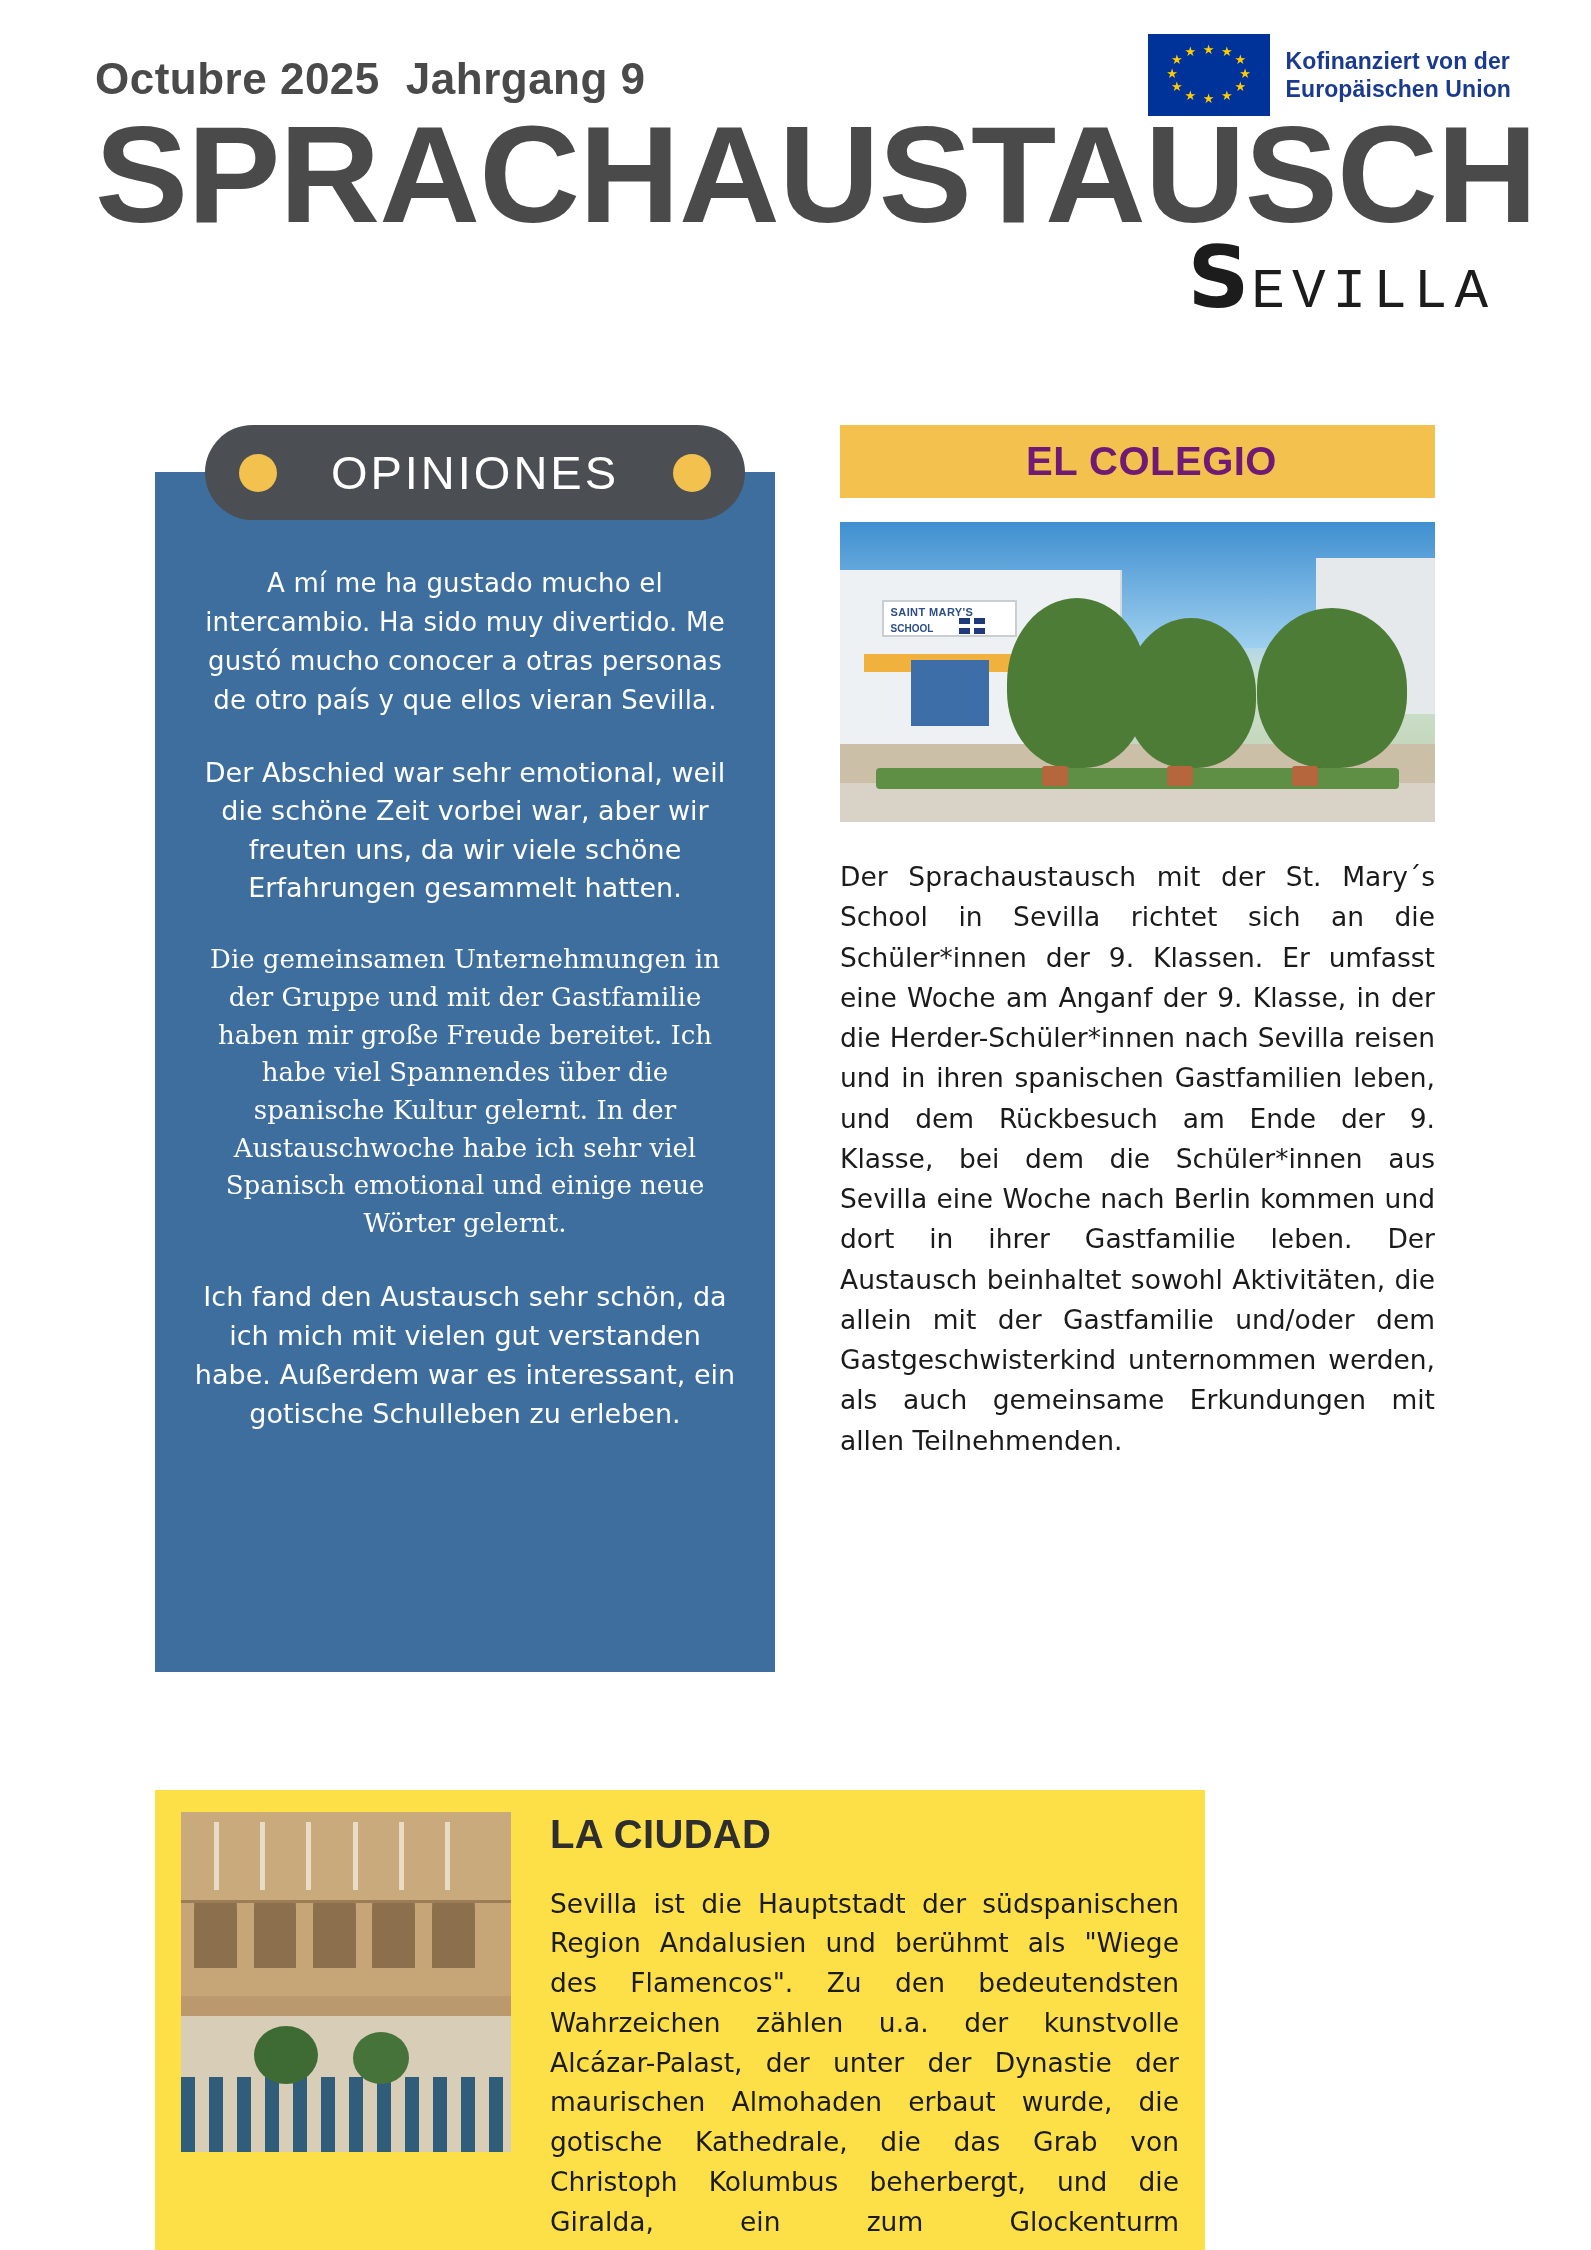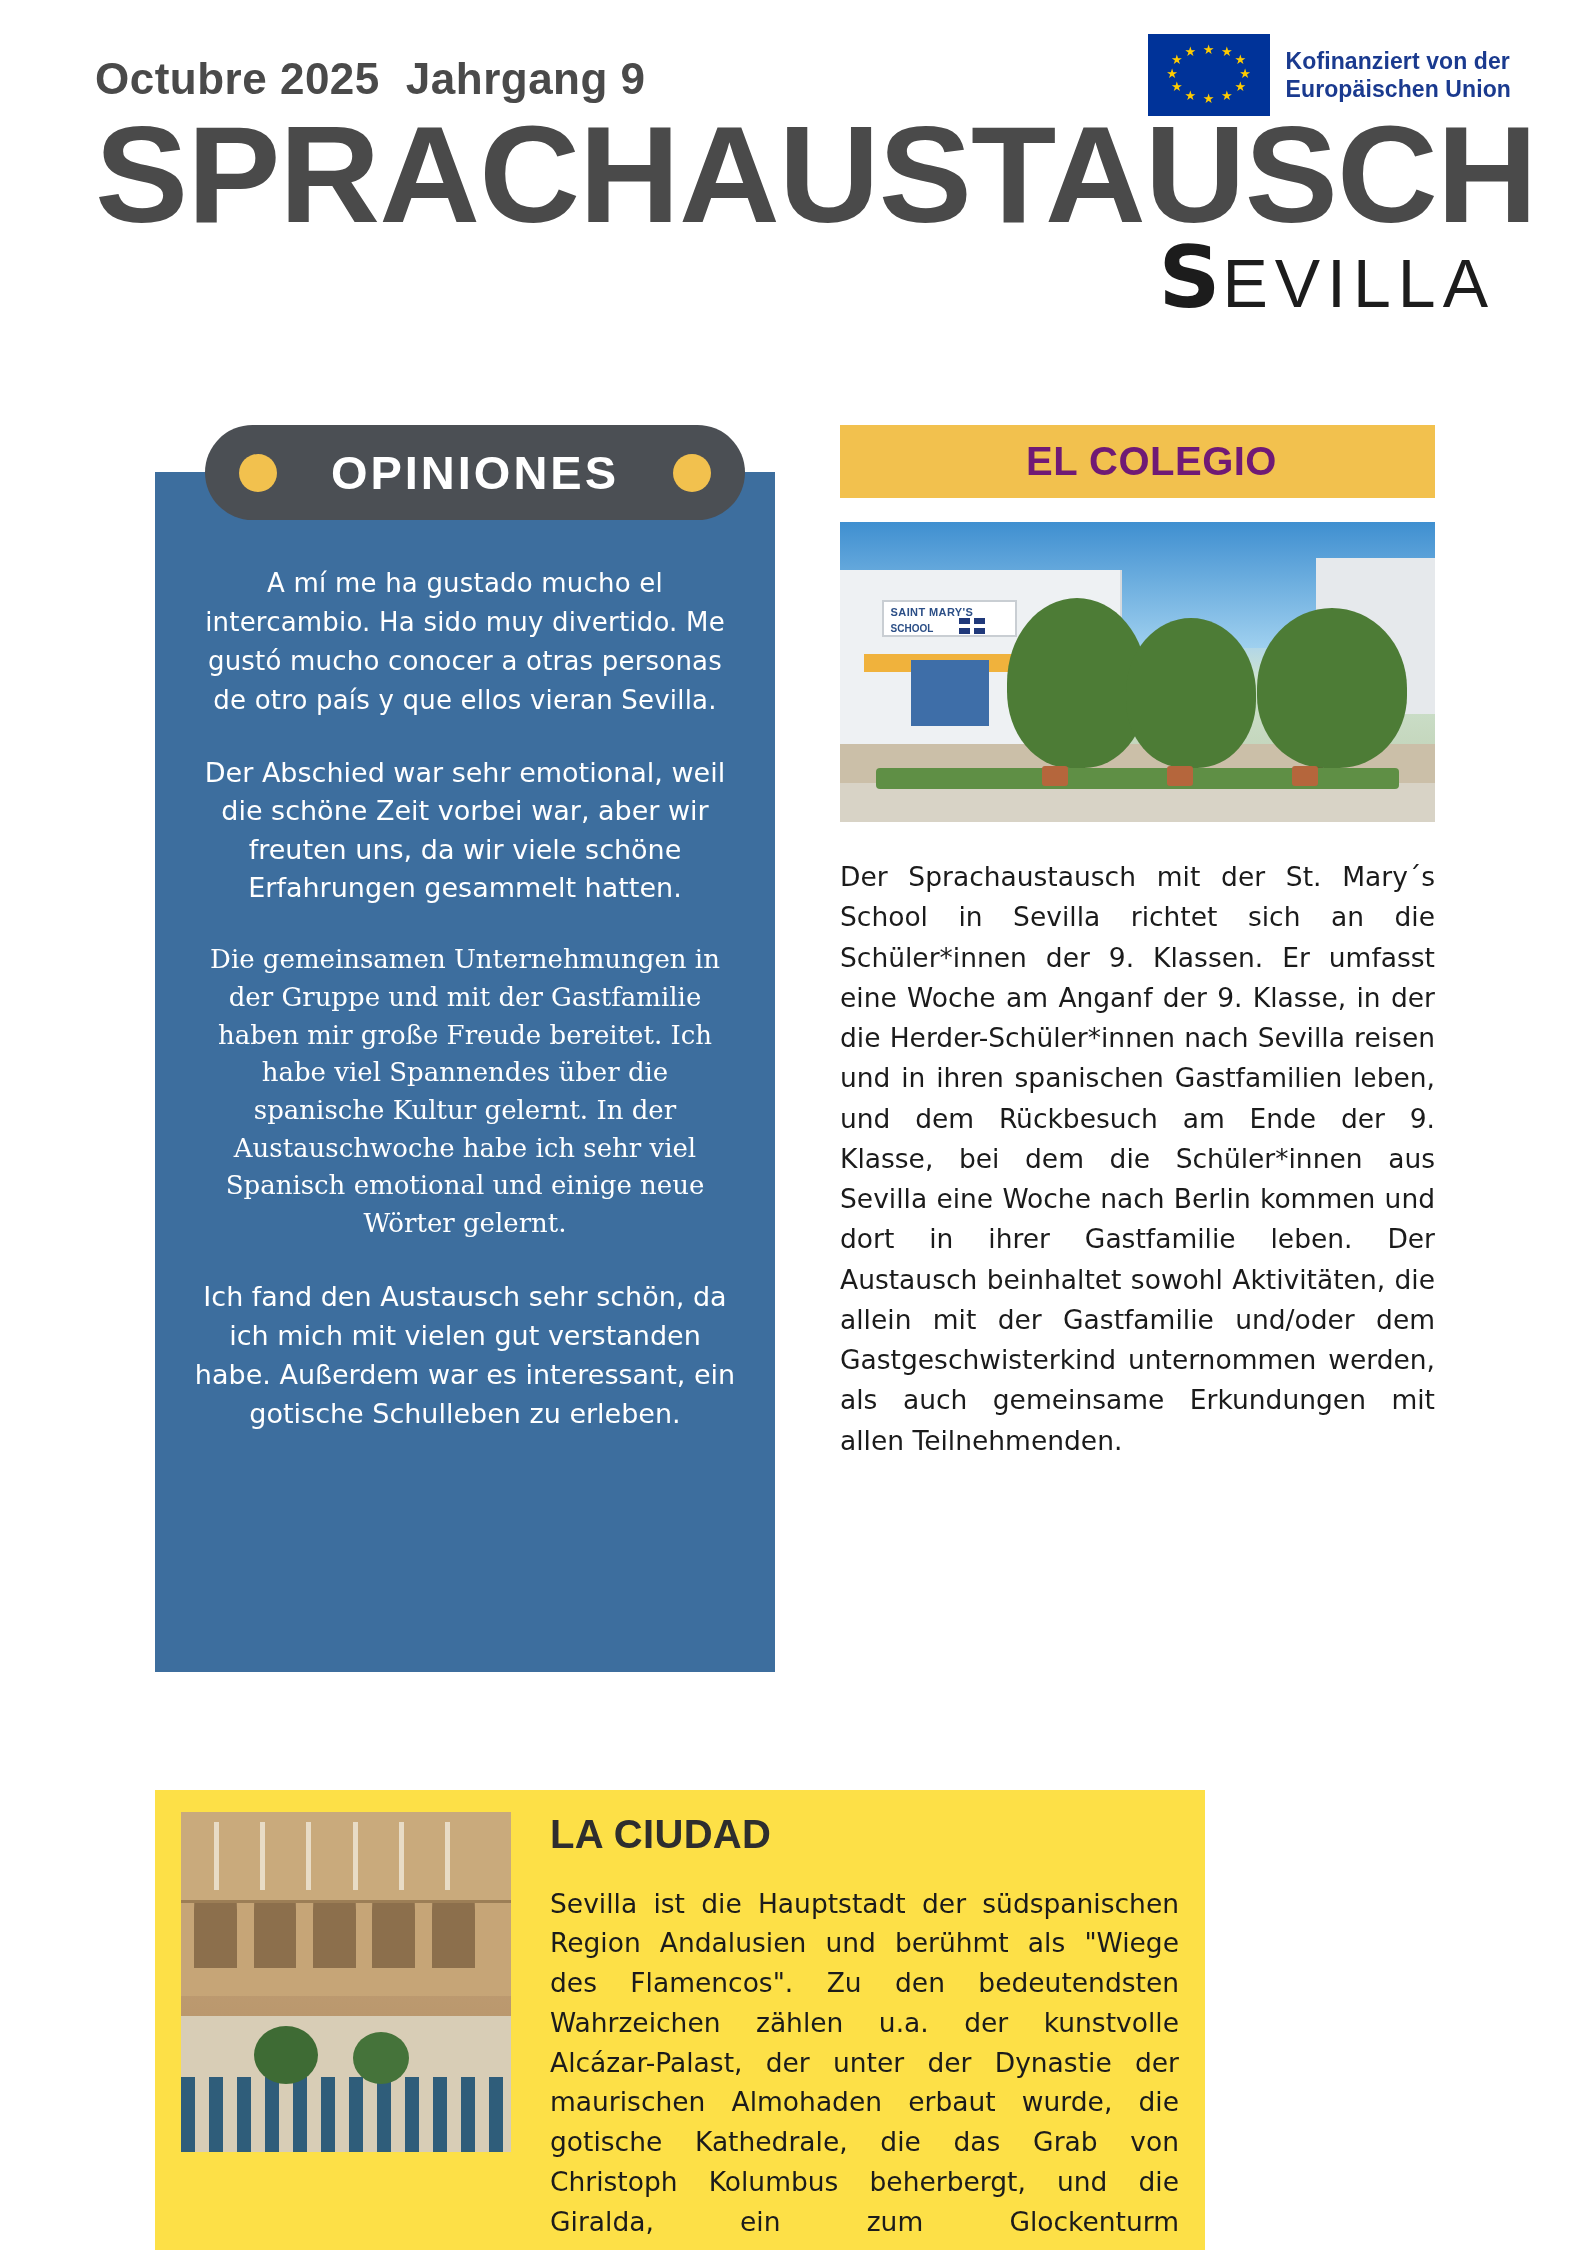--- a/index.html
+++ b/index.html
@@ -81,22 +81,22 @@
     line-height: 1;
   }
   .subhead .s-bold {
     font-family: "DejaVu Sans", sans-serif;
     font-weight: bold;
     font-size: 86px;
     color: #1c1c1c;
     letter-spacing: 2px;
   }
   .subhead .rest {
-    font-family: Liberation Sans, sans-serif;
-    font-size: 68px;
+    font-family: Liberation Mono, monospace;
+    font-size: 56px;
     color: #1c1c1c;
     letter-spacing: 7px;
   }
 
   
   .columns {
     position: absolute;
     top: 425px;
     left: 0;
     right: 0;
@@ -132,21 +132,21 @@
   }
   .opin-dot {
     width: 38px;
     height: 38px;
     border-radius: 50%;
     background: #f2c14e;
     flex: none;
   }
   .opin-title {
     color: #ffffff;
-    font-weight: bold;
+    font-weight: normal;
     font-size: 47px;
     letter-spacing: 3px;
   }
   .opin-body {
     margin-top: -48px;
     background: #3d6e9e;
     color: #ffffff;
     padding: 92px 38px 46px 38px;
     box-sizing: border-box;
     width: 620px;

